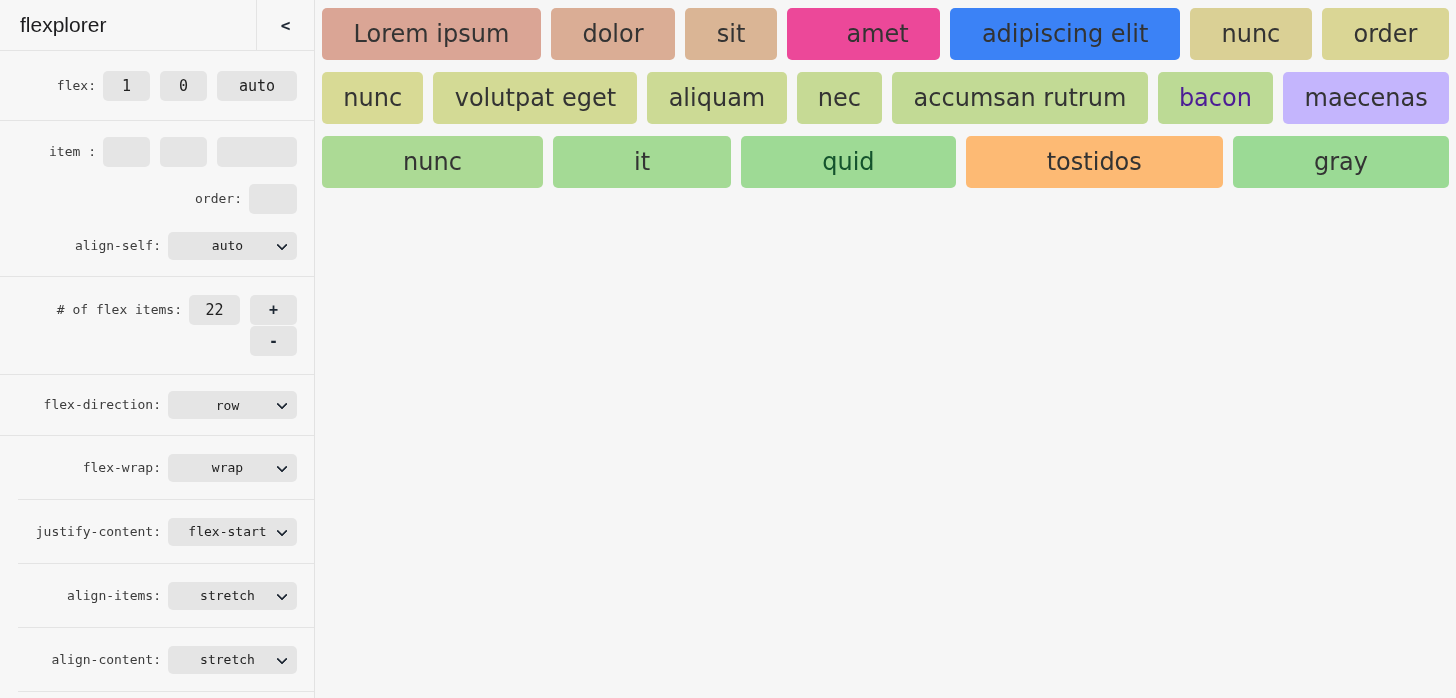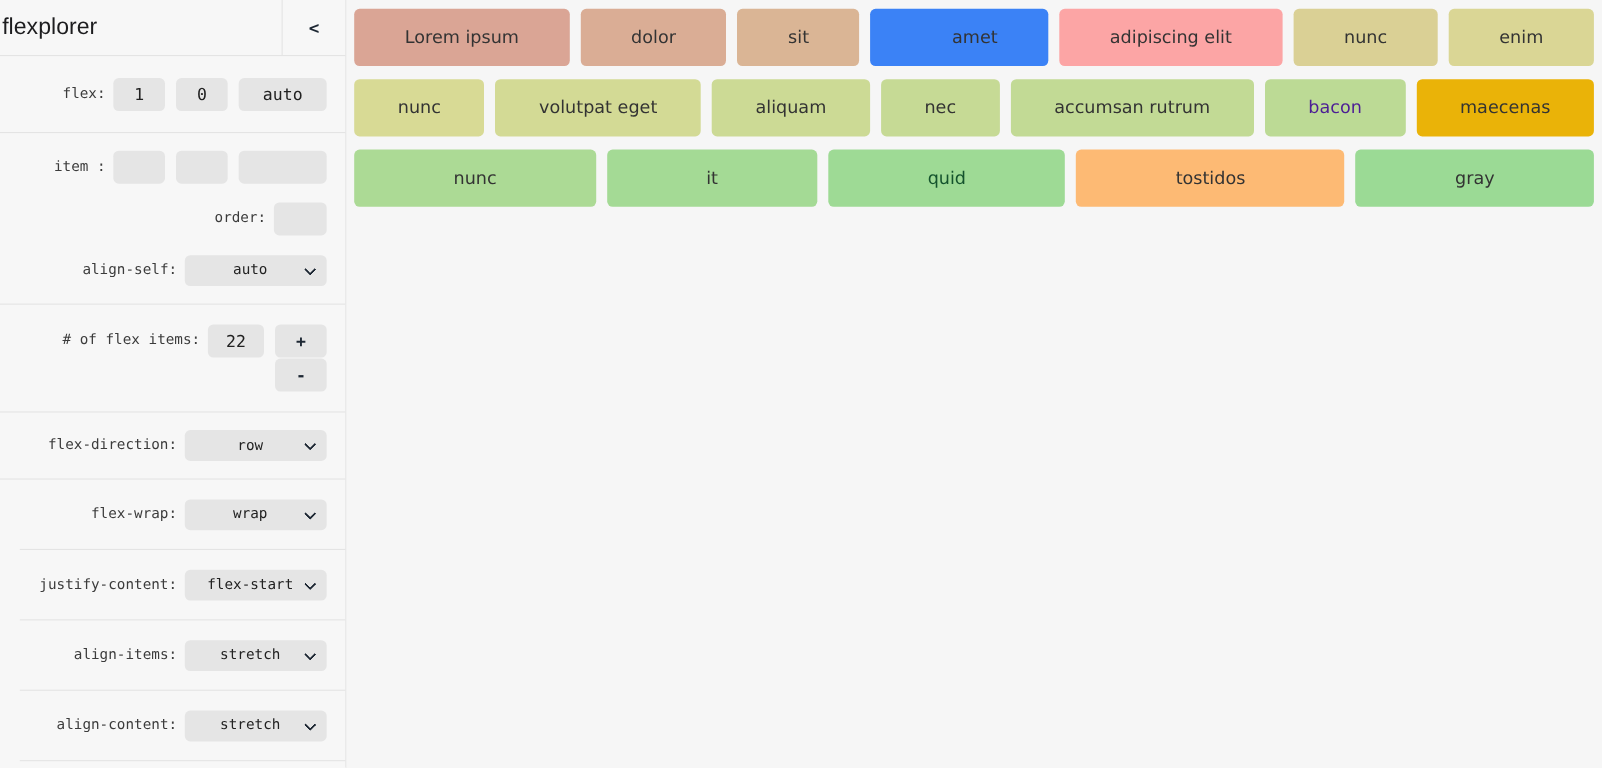--- a/index.html
+++ b/index.html
@@ -17,21 +17,21 @@
     background:#f7f7f7;
     border-right:1px solid #e2e2e2;
   }
   .sb-header {
     height:51px; display:flex; align-items:stretch;
     border-bottom:1px solid #e4e4e4;
   }
   .title {
     flex:1; font-family:"Liberation Sans", sans-serif;
     font-size:21px; font-weight:400; color:#1d1d1f;
-    padding-left:2px; display:flex; align-items:center;
+    padding-left:20px; display:flex; align-items:center;
   }
   .collapse-btn {
     width:58px; border:none; border-left:1px solid #e4e4e4;
     background:transparent; cursor:pointer;
     font-family:"DejaVu Sans Mono", monospace;
     font-size:16px; font-weight:bold; color:#1d2733;
   }
   .sec {
     display:flex; flex-direction:column; justify-content:center;
     border-bottom:1px solid #e4e4e4;
@@ -88,21 +88,21 @@
 
   
   .stage {
     flex:1; background:#f6f6f6; padding:2px;
     display:flex; flex-direction:column; align-content:flex-start;
   }
   .flex-row { display:flex; width:100%; }
   .flex-item {
     flex:1 0 auto; margin:6px 5px; height:52px; line-height:52px;
     padding:0 16px; border-radius:5px; text-align:center;
-    font-family:"DejaVu Sans", sans-serif; font-size:16px;
+    font-family:"DejaVu Sans", sans-serif; font-size:24px;
     color:#333; white-space:nowrap; cursor:pointer;
   }
 </style>
 </head>
 <body>
 
 <div class="app">
 
   <aside class="sidebar">
 
@@ -201,33 +201,33 @@
       </div>
     </section>
 
   </aside>
 
   <main class="stage">
       <div class="flex-row">
         <div class="flex-item" style="background: rgb(218, 165, 149); color: rgb(51, 51, 51);">Lorem ipsum</div>
         <div class="flex-item" style="background: rgb(218, 173, 149); color: rgb(51, 51, 51);">dolor</div>
         <div class="flex-item" style="background: rgb(218, 181, 149); color: rgb(51, 51, 51);">sit</div>
-        <div class="flex-item" style="background: #3b82f6; color: rgb(51, 51, 51); padding-left: 44px;">amet</div>
-        <div class="flex-item" style="background: #fca5a5; color: rgb(51, 51, 51);">adipiscing elit</div>
+        <div class="flex-item" style="background: #ec4899; color: rgb(51, 51, 51); padding-left: 44px;">amet</div>
+        <div class="flex-item" style="background: #3b82f6; color: rgb(51, 51, 51);">adipiscing elit</div>
         <div class="flex-item" style="background: rgb(218, 208, 149); color: rgb(51, 51, 51);">nunc</div>
-        <div class="flex-item" style="background: rgb(218, 214, 149); color: rgb(51, 51, 51);">enim</div>
+        <div class="flex-item" style="background: rgb(218, 214, 149); color: rgb(51, 51, 51);">order</div>
       </div>
       <div class="flex-row">
         <div class="flex-item" style="background: rgb(216, 218, 149); color: rgb(51, 51, 51);">nunc</div>
         <div class="flex-item" style="background: rgb(211, 218, 149); color: rgb(51, 51, 51);">volutpat eget</div>
         <div class="flex-item" style="background: rgb(204, 218, 149); color: rgb(51, 51, 51);">aliquam</div>
         <div class="flex-item" style="background: rgb(198, 218, 149); color: rgb(51, 51, 51);">nec</div>
         <div class="flex-item" style="background: rgb(194, 218, 149); color: rgb(51, 51, 51);">accumsan rutrum</div>
         <div class="flex-item" style="background: rgb(188, 218, 149); color: #4c1d95;">bacon</div>
-        <div class="flex-item" style="background: #eab308; color: rgb(51, 51, 51);">maecenas</div>
+        <div class="flex-item" style="background: #c4b5fd; color: rgb(51, 51, 51);">maecenas</div>
       </div>
       <div class="flex-row">
         <div class="flex-item" style="background: rgb(172, 218, 149); color: rgb(51, 51, 51);">nunc</div>
         <div class="flex-item" style="background: rgb(164, 218, 149); color: rgb(51, 51, 51);">it</div>
         <div class="flex-item" style="background: rgb(158, 218, 149); color: #14532d;">quid</div>
         <div class="flex-item" style="background: #fdba74; color: rgb(51, 51, 51);">tostidos</div>
         <div class="flex-item" style="background: rgb(155, 218, 149); color: rgb(51, 51, 51);">gray</div>
       </div>
     </main>
 

